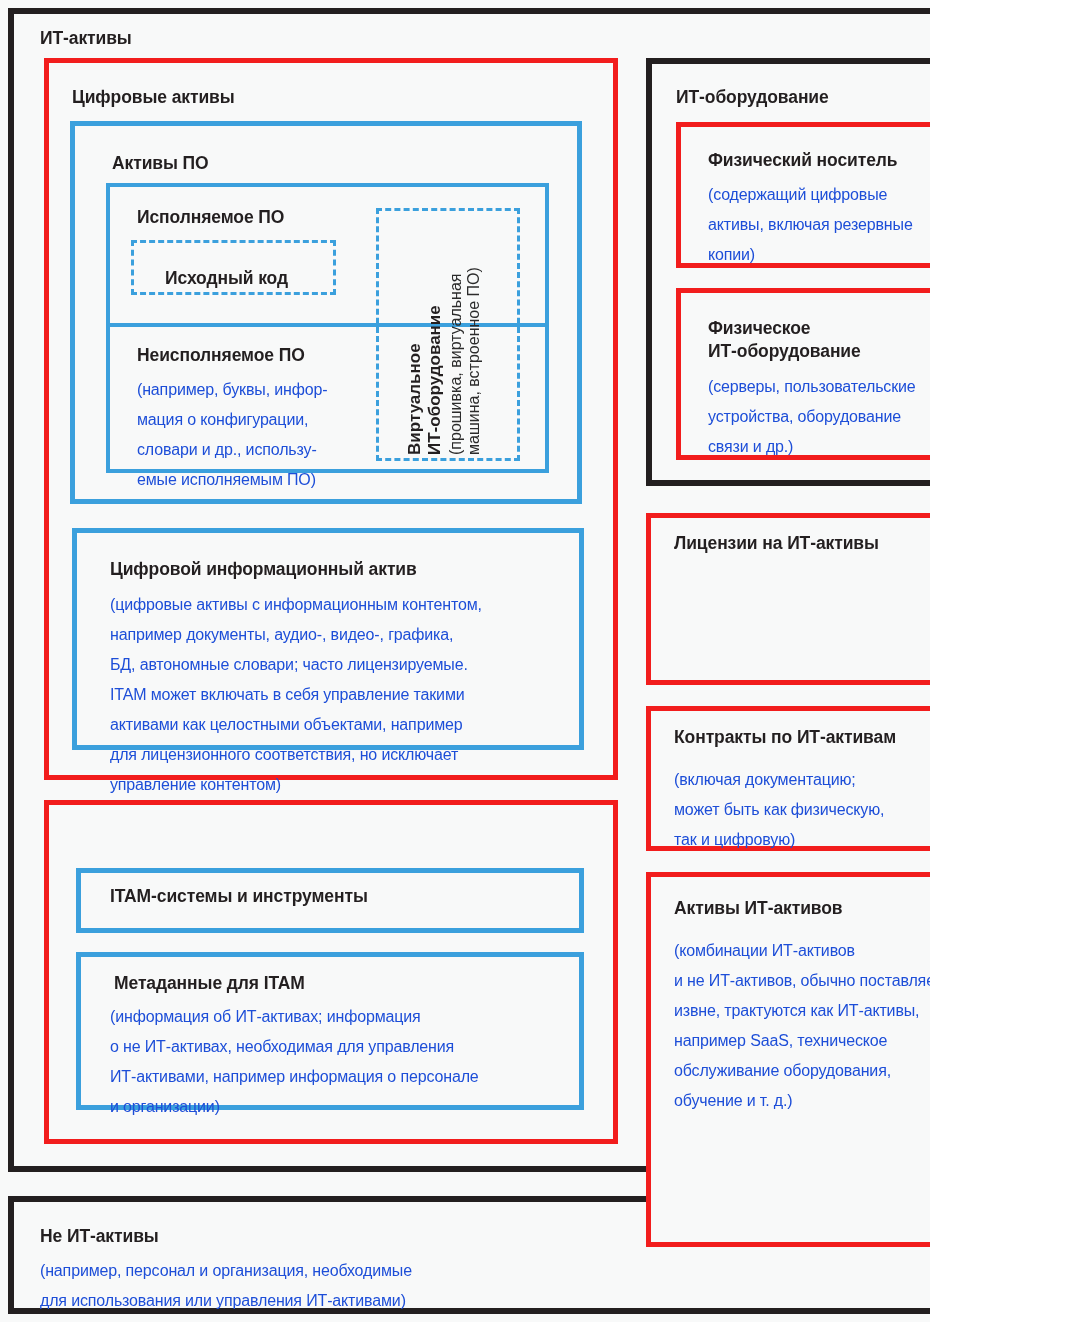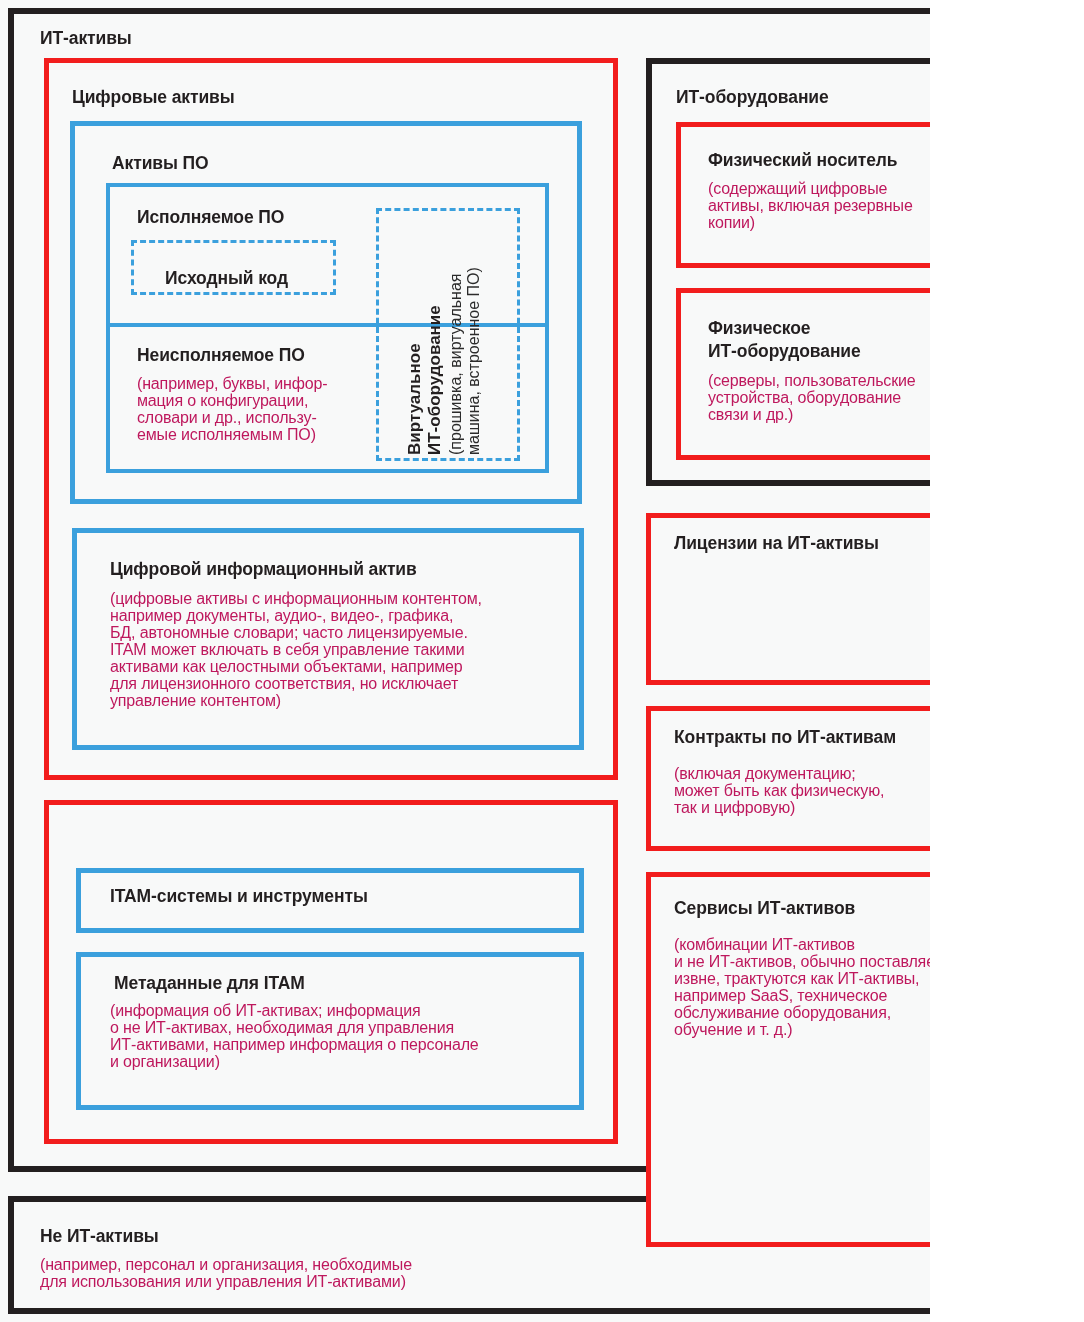--- a/index.html
+++ b/index.html
@@ -46,23 +46,23 @@
     position: absolute;
     font-weight: bold;
     color: #231f20;
     font-size: 17.5px;
     letter-spacing: -0.1px;
     white-space: nowrap;
   }
 
   .para {
     position: absolute;
-    color: #be185d;
+    color: #1d4ed8;
     font-size: 16px;
-    line-height: 17px;
+    line-height: 30px;
     white-space: pre-line;
     letter-spacing: -0.15px;
   }
   .vert-stack {
     position: absolute;
     transform-origin: 0 0;
     transform: rotate(-90deg);
     white-space: nowrap;
   }
   .vert-line {
@@ -164,21 +164,21 @@
   <div class="para" style="left:674px; top:765px; width:352px;">(включая документацию;
 может быть как физическую,
 так и цифровую)</div>
 
   <div class="box black-box" style="left:8px; top:1196px; width:1066px; height:118px;"></div>
   <div class="title" style="left:40px; top:1226px;">Не ИТ-активы</div>
   <div class="para" style="left:40px; top:1256px; width:600px;">(например, персонал и организация, необходимые
 для использования или управления ИТ-активами)</div>
 
   <div class="box red-box" style="left:646px; top:872px; width:388px; height:375px; background:#f8f9f9;"></div>
-  <div class="title" style="left:674px; top:898px;">Сервисы ИТ-активов</div>
+  <div class="title" style="left:674px; top:898px;">Активы ИТ-активов</div>
   <div class="para" style="left:674px; top:936px; width:352px;">(комбинации ИТ-активов
 и не ИТ-активов, обычно поставляемых
 извне, трактуются как ИТ-активы,
 например SaaS, техническое
 обслуживание оборудования,
 обучение и т. д.)</div>
 
 </div>
 
 </body></html>

